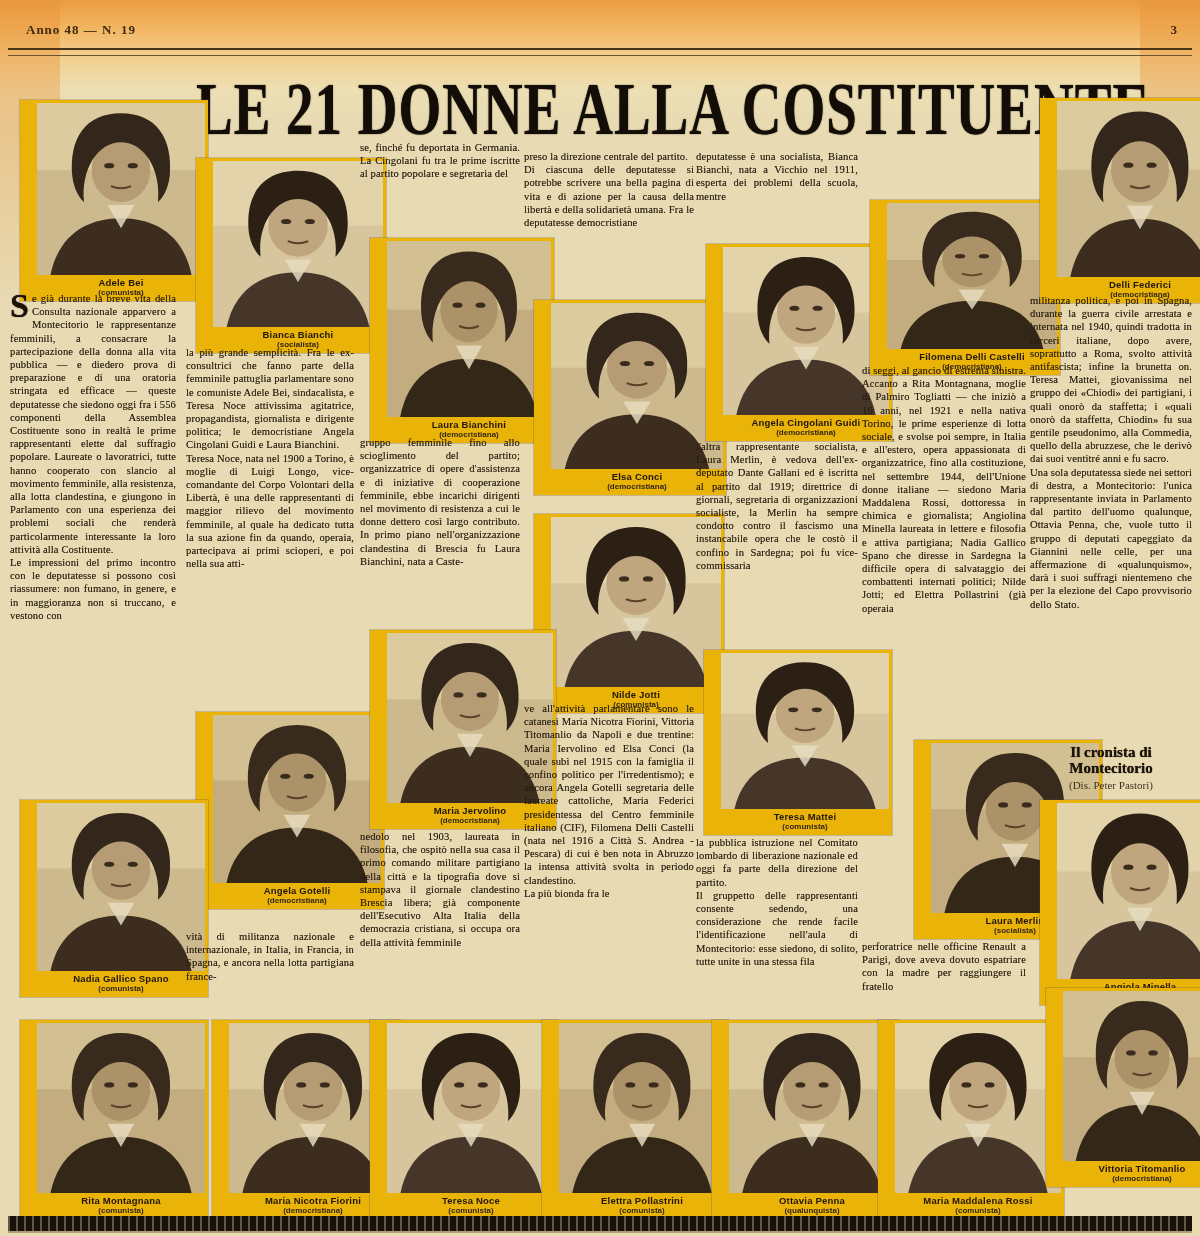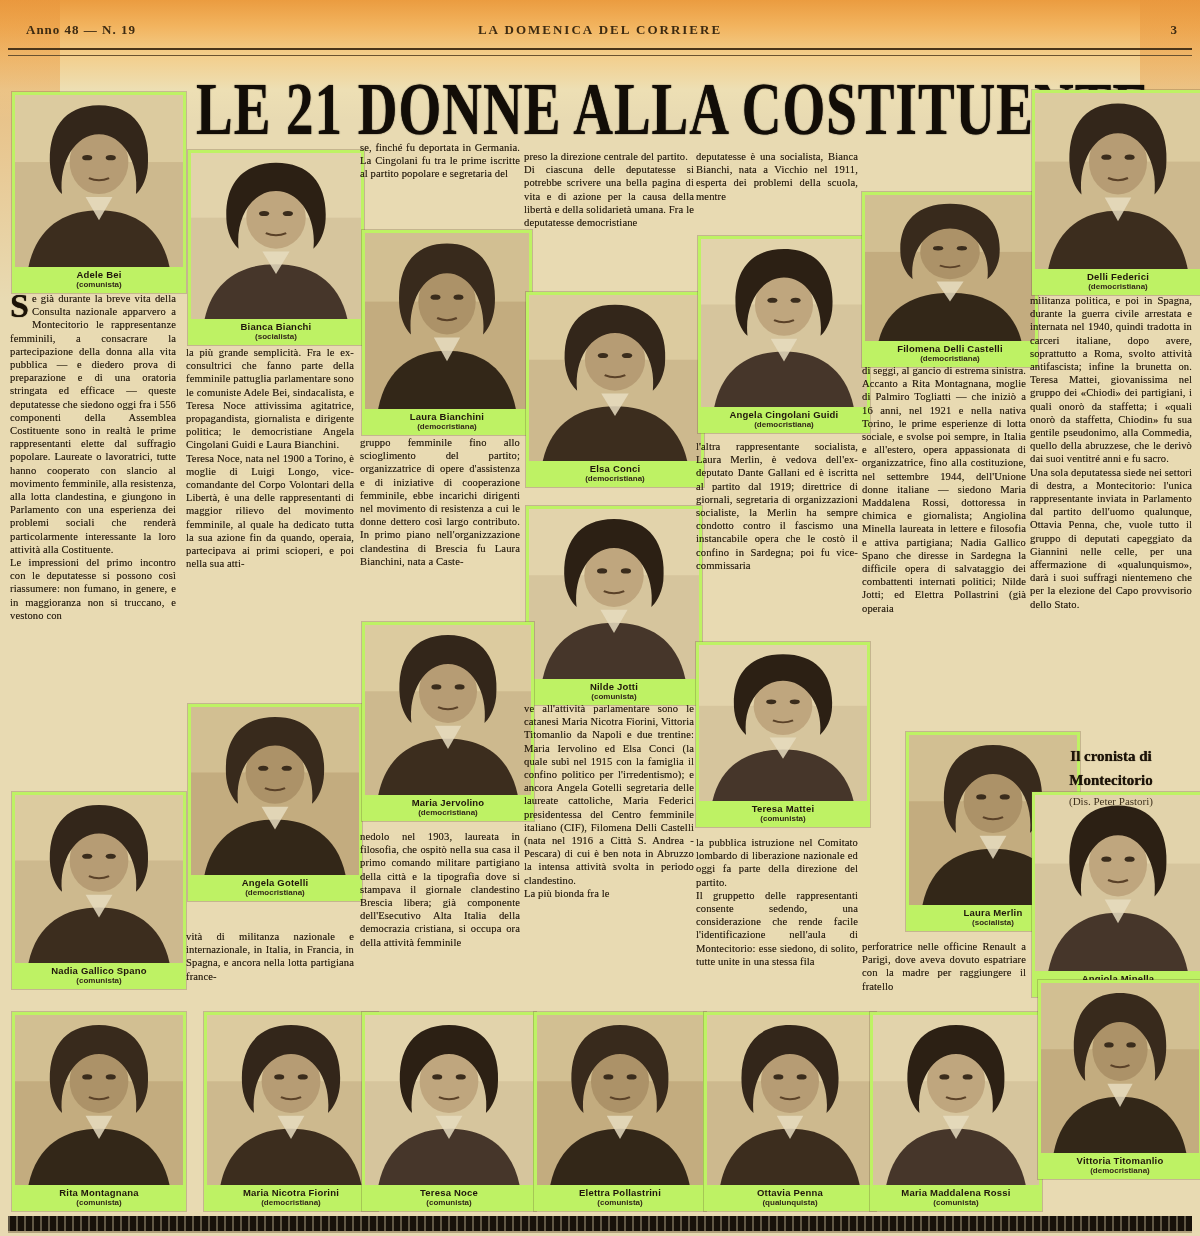--- a/index.html
+++ b/index.html
@@ -30,22 +30,22 @@
 
   .page-title{
     position:absolute;left:196px;top:66px;width:816px;height:70px;
     text-align:center;color:#120d07;
     font-family:"Liberation Serif",serif;font-weight:900;font-size:55px;
     letter-spacing:1px;transform:scale(1.0,1.35);transform-origin:center top;
     white-space:nowrap;text-shadow:0 0 1px #120d07;
   }
 
   figure.portrait{
-    margin:4px;position:absolute;background:#bef264;
-    padding:3px 3px 2px 3px;box-shadow:0 0 0 1px rgba(90,70,40,.25);
+    margin:12px;position:absolute;background:#eab308;
+    padding:3px 3px 2px 17px;box-shadow:0 0 0 1px rgba(90,70,40,.25);
   }
   .photo{width:100%;overflow:hidden;position:relative;}
   .photo svg{display:block;width:100%;height:100%;}
   figcaption{display:block;text-align:center;padding:3px 0 2px 0;
     font-family:"Liberation Sans",sans-serif;color:#20160b;}
   .cap-name{display:block;font-size:9.5px;font-weight:bold;letter-spacing:.2px;line-height:10px;}
   .cap-party{display:block;font-size:8px;font-weight:bold;line-height:9px;color:#33271a;}
 
   
   .t1{--pbg:#cdb98e;--pbg2:#dccb9f;--hair:#33261a;--skin:#b69c74;--dress:#3c2d1e;}
@@ -54,41 +54,40 @@
 
   .bodycol{
     position:absolute;font-size:10.6px;line-height:13.2px;text-align:justify;
     color:#281e10;letter-spacing:.1px;white-space:pre-line;
     text-shadow:0 0 .6px rgba(40,30,16,.55);overflow:hidden;
   }
   .dropcap{float:left;font-size:34px;line-height:28px;font-weight:bold;
     padding-right:3px;color:#1c1307;text-shadow:0 0 1px #1c1307;}
 
   .sig{position:absolute;text-align:center;color:#1d1409;}
-  .sig .sig-main{font-size:15px;font-weight:bold;line-height:24px;text-shadow:0 0 .8px #1d1409;}
+  .sig .sig-main{font-size:15px;font-weight:bold;line-height:16px;text-shadow:0 0 .8px #1d1409;}
   .sig .sig-sub{font-size:11px;margin-top:3px;color:#40321e;}
 
   .bottom-bar{
     position:absolute;left:8px;top:1216px;width:1184px;height:15px;
     background:
       repeating-linear-gradient(90deg,rgba(235,220,180,.35) 0 2px,rgba(0,0,0,0) 2px 8px),
       #17110a;
     box-shadow:0 2px 0 rgba(90,70,40,.4);
   }
 </style>
 </head>
 <body>
 
 <div class="top-glow"></div>
 <div class="side-glow l"></div>
 <div class="side-glow r"></div>
 
 <div class="masthead">
   <span class="ed">Anno 48 — N. 19</span>
-  <span class="ttl">LA DOMENICA DEL CORRIERE</span>
   <span class="pg">3</span>
 </div>
 <div class="head-rule"></div>
 
 <div class="page-title">LE 21 DONNE ALLA COSTITUENTE</div>
 
 <figure class="portrait t1" style="left:8px;top:88px;width:168px">
   <div class="photo" style="height:172px">
 <svg viewBox="0 0 100 118" preserveAspectRatio="none" aria-hidden="true">
   <rect x="0" y="0" width="100" height="118" style="fill:var(--pbg)"></rect>

